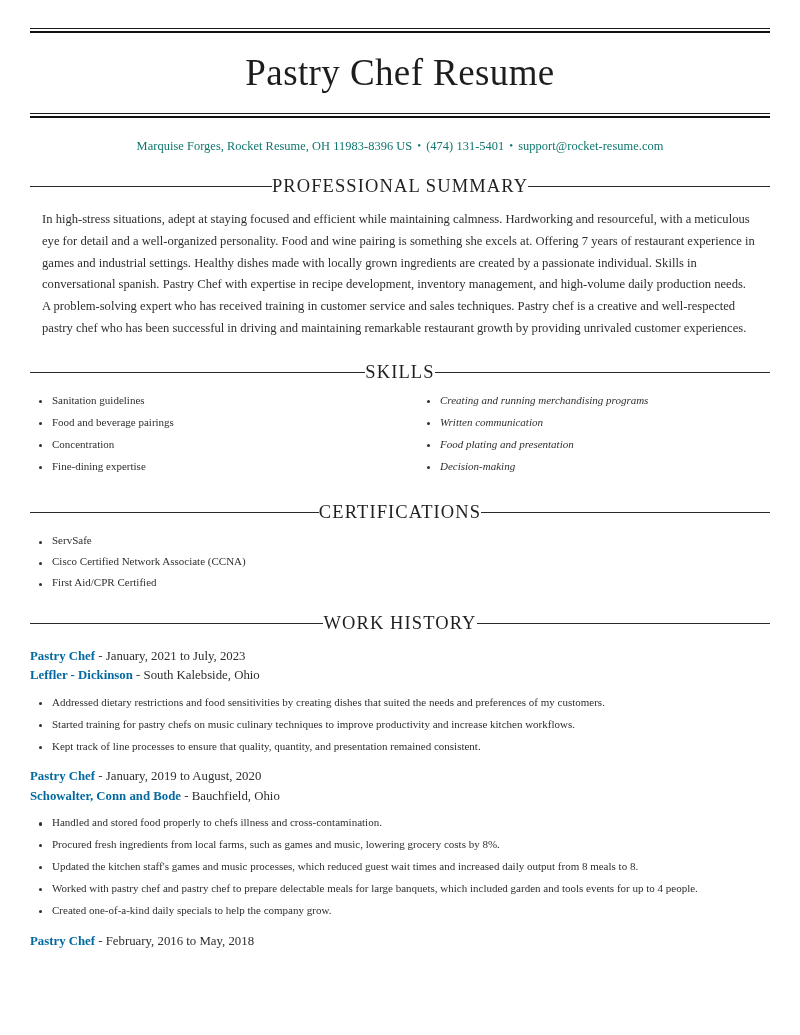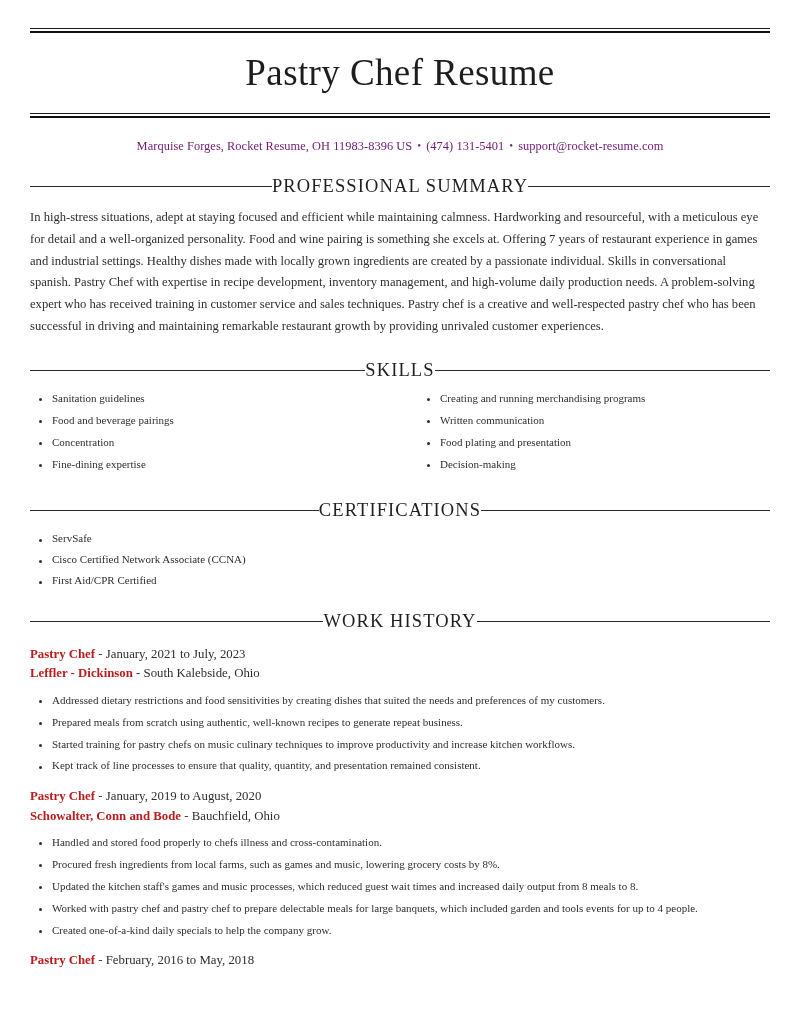--- a/index.html
+++ b/index.html
@@ -49,21 +49,21 @@
     letter-spacing: 0.4px;
     line-height: 1.0;
     color: #1d1d1d;
     padding: 21px 0 22px 0;
     margin: 0;
   }
 
   .contact-line {
     text-align: center;
     font-size: 12.4px;
-    color: #701a75;
+    color: #0f766e;
     padding-top: 21px;
     letter-spacing: 0.05px;
   }
   .contact-sep {
     padding: 0 5px;
     font-size: 11px;
     position: relative;
     top: -1px;
   }
 
@@ -88,21 +88,21 @@
     white-space: nowrap;
     font-weight: 400;
   }
 
   
   .summary {
     font-size: 12.6px;
     line-height: 1.73;
     text-align: left;
     color: #2e2e2e;
-    margin: 0;
+    margin: 12px;
     padding-right: 2px;
   }
 
   
   ul.bullets {
     list-style: none;
     margin: 0;
     padding: 0;
   }
   ul.bullets > li {
@@ -125,38 +125,38 @@
   }
 
   .skills-grid {
     display: flex;
     margin-top: 4px;
   }
   .skills-col {
     width: 50%;
     box-sizing: border-box;
   }
-  .skills-col.right { padding-left: 18px; }
+  .skills-col.right { padding-left: 18px; font-style: italic; }
   .skills-col ul.bullets > li { margin-bottom: 6px; }
 
   .certs { margin-top: 3px; }
   .certs ul.bullets > li { margin-bottom: 5px; }
 
   
   .job { margin-top: 13px; }
   .job:first-of-type { margin-top: 11px; }
 
   .job-line {
     font-size: 12.8px;
     line-height: 1.5;
     color: #2e2e2e;
   }
   .job-line .strong {
     font-weight: bold;
-    color: #b91c1c;
+    color: #0369a1;
   }
   .job-line .dash { color: #3a3a3a; }
 
   .job ul.bullets {
     margin-top: 9px;
   }
   .job ul.bullets > li {
     margin-bottom: 6px;
     line-height: 1.45;
     padding-right: 40px;
@@ -233,21 +233,20 @@
       <span class="dash">-</span>
       <span>January, 2021 to July, 2023</span>
     </div>
     <div class="job-line">
       <span class="strong">Leffler - Dickinson</span>
       <span class="dash">-</span>
       <span>South Kalebside, Ohio</span>
     </div>
     <ul class="bullets">
       <li>Addressed dietary restrictions and food sensitivities by creating dishes that suited the needs and preferences of my customers.</li>
-      <li>Prepared meals from scratch using authentic, well-known recipes to generate repeat business.</li>
       <li>Started training for pastry chefs on music culinary techniques to improve productivity and increase kitchen workflows.</li>
       <li>Kept track of line processes to ensure that quality, quantity, and presentation remained consistent.</li>
     </ul>
   </div>
 
   <div class="job">
     <div class="job-line">
       <span class="strong">Pastry Chef</span>
       <span class="dash">-</span>
       <span>January, 2019 to August, 2020</span>

